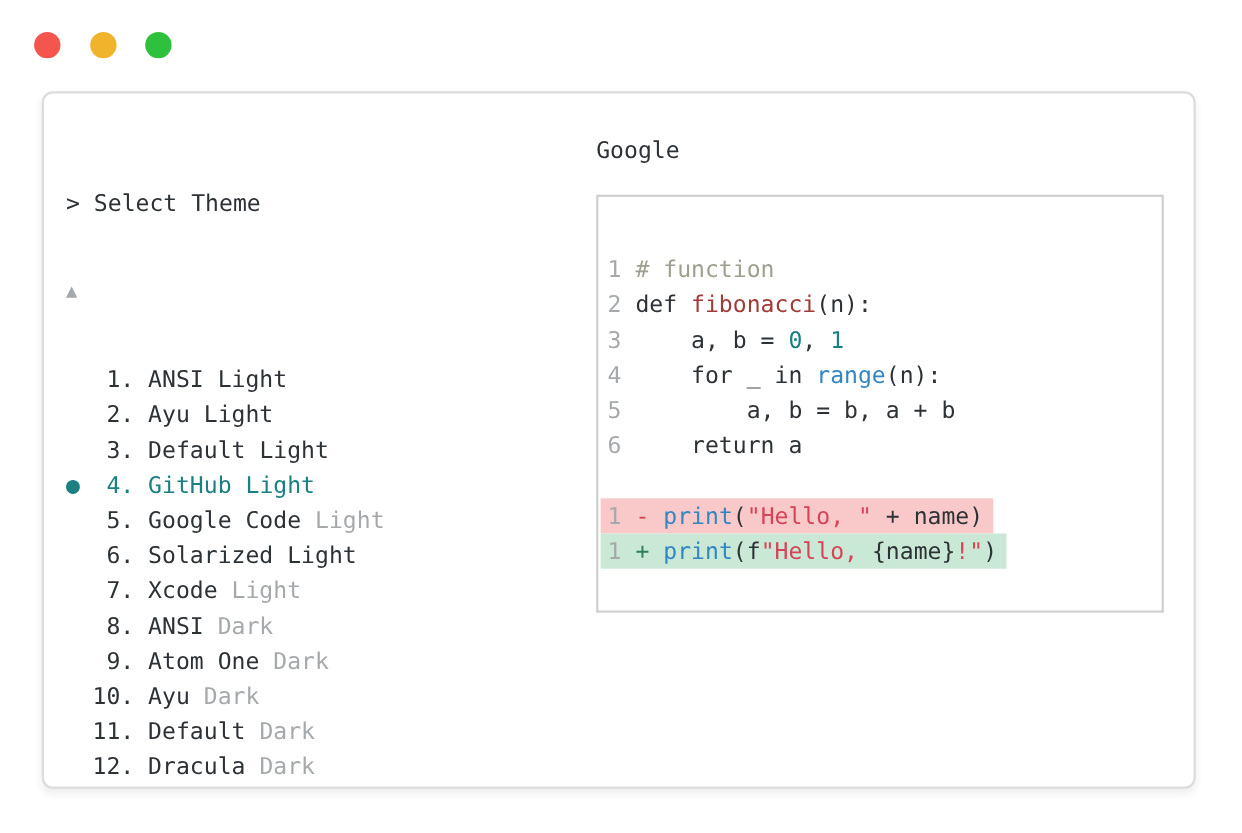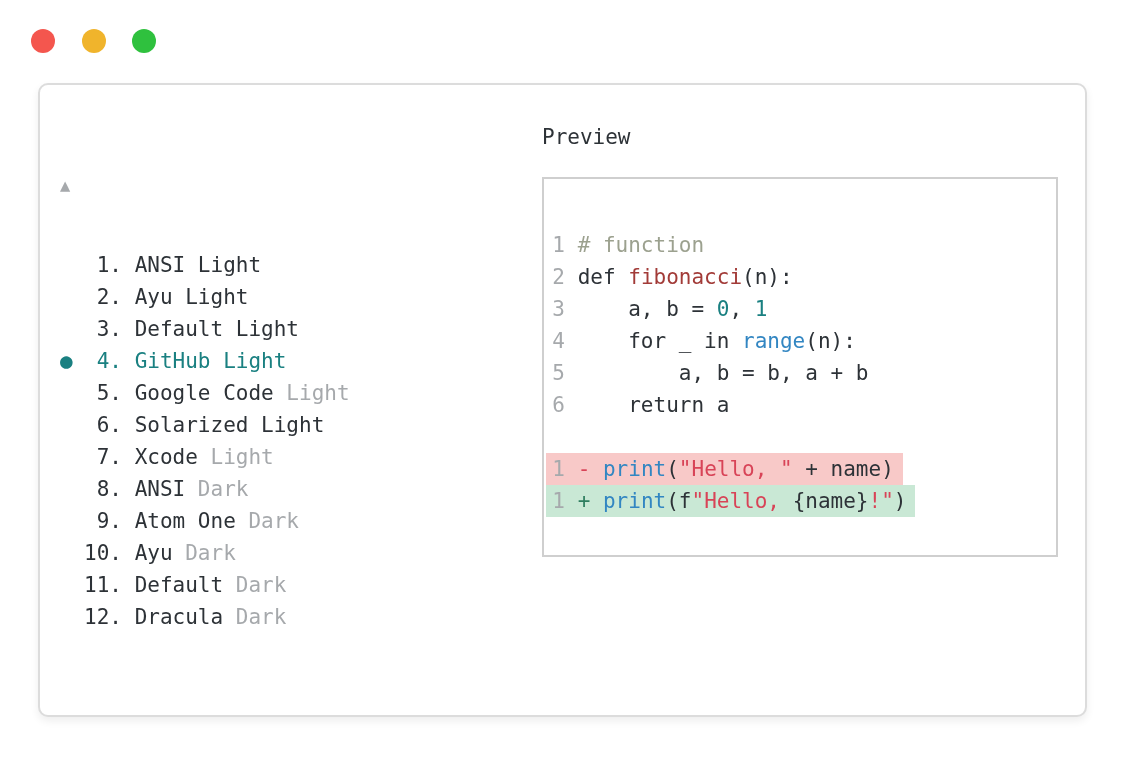--- a/index.html
+++ b/index.html
@@ -35,23 +35,24 @@
 <body>
 
 <div class="lights">
   <span class="light red"></span>
   <span class="light yellow"></span>
   <span class="light green"></span>
 </div>
 
 <div class="window">
   <div class="left-col">
+    <div class="row prompt">&gt; Select Theme</div>
     <div class="row arrow up">▲</div>
     <div id="theme-list"><div class="row"><span class="marker" style="color: rgb(26, 128, 129);"></span><span class="numcol" style="color: rgb(45, 50, 55);"> 1.</span><span style="color: rgb(45, 50, 55);"> ANSI</span><span style="color: rgb(45, 50, 55);"> Light</span></div><div class="row"><span class="marker" style="color: rgb(26, 128, 129);"></span><span class="numcol" style="color: rgb(45, 50, 55);"> 2.</span><span style="color: rgb(45, 50, 55);"> Ayu</span><span style="color: rgb(45, 50, 55);"> Light</span></div><div class="row"><span class="marker" style="color: rgb(26, 128, 129);"></span><span class="numcol" style="color: rgb(45, 50, 55);"> 3.</span><span style="color: rgb(45, 50, 55);"> Default</span><span style="color: rgb(45, 50, 55);"> Light</span></div><div class="row"><span class="marker" style="color: rgb(26, 128, 129);">●</span><span class="numcol" style="color: rgb(26, 128, 129);"> 4.</span><span style="color: rgb(26, 128, 129);"> GitHub</span><span style="color: rgb(26, 128, 129);"> Light</span></div><div class="row"><span class="marker" style="color: rgb(26, 128, 129);"></span><span class="numcol" style="color: rgb(45, 50, 55);"> 5.</span><span style="color: rgb(45, 50, 55);"> Google Code</span><span style="color: rgb(166, 169, 172);"> Light</span></div><div class="row"><span class="marker" style="color: rgb(26, 128, 129);"></span><span class="numcol" style="color: rgb(45, 50, 55);"> 6.</span><span style="color: rgb(45, 50, 55);"> Solarized</span><span style="color: rgb(45, 50, 55);"> Light</span></div><div class="row"><span class="marker" style="color: rgb(26, 128, 129);"></span><span class="numcol" style="color: rgb(45, 50, 55);"> 7.</span><span style="color: rgb(45, 50, 55);"> Xcode</span><span style="color: rgb(166, 169, 172);"> Light</span></div><div class="row"><span class="marker" style="color: rgb(26, 128, 129);"></span><span class="numcol" style="color: rgb(45, 50, 55);"> 8.</span><span style="color: rgb(45, 50, 55);"> ANSI</span><span style="color: rgb(166, 169, 172);"> Dark</span></div><div class="row"><span class="marker" style="color: rgb(26, 128, 129);"></span><span class="numcol" style="color: rgb(45, 50, 55);"> 9.</span><span style="color: rgb(45, 50, 55);"> Atom One</span><span style="color: rgb(166, 169, 172);"> Dark</span></div><div class="row"><span class="marker" style="color: rgb(26, 128, 129);"></span><span class="numcol" style="color: rgb(45, 50, 55);">10.</span><span style="color: rgb(45, 50, 55);"> Ayu</span><span style="color: rgb(166, 169, 172);"> Dark</span></div><div class="row"><span class="marker" style="color: rgb(26, 128, 129);"></span><span class="numcol" style="color: rgb(45, 50, 55);">11.</span><span style="color: rgb(45, 50, 55);"> Default</span><span style="color: rgb(166, 169, 172);"> Dark</span></div><div class="row"><span class="marker" style="color: rgb(26, 128, 129);"></span><span class="numcol" style="color: rgb(45, 50, 55);">12.</span><span style="color: rgb(45, 50, 55);"> Dracula</span><span style="color: rgb(166, 169, 172);"> Dark</span></div></div>
     
     
   </div>
 
-  <div class="preview-label">Preview</div>
+  <div class="preview-label">Google</div>
   <div class="preview-box">
     <div id="code"><div class="row"><span class="ln" style="color: rgb(166, 169, 172);">1</span> <span style="color: rgb(156, 161, 143);"># function</span></div><div class="row"><span class="ln" style="color: rgb(166, 169, 172);">2</span> <span style="color: rgb(45, 50, 55);">def </span><span style="color: rgb(162, 59, 56);">fibonacci</span><span style="color: rgb(45, 50, 55);">(n):</span></div><div class="row"><span class="ln" style="color: rgb(166, 169, 172);">3</span> <span style="color: rgb(45, 50, 55);">    a, b = </span><span style="color: rgb(26, 128, 129);">0</span><span style="color: rgb(45, 50, 55);">, </span><span style="color: rgb(26, 128, 129);">1</span></div><div class="row"><span class="ln" style="color: rgb(166, 169, 172);">4</span> <span style="color: rgb(45, 50, 55);">    for _ in </span><span style="color: rgb(50, 134, 194);">range</span><span style="color: rgb(45, 50, 55);">(n):</span></div><div class="row"><span class="ln" style="color: rgb(166, 169, 172);">5</span> <span style="color: rgb(45, 50, 55);">        a, b = b, a + b</span></div><div class="row"><span class="ln" style="color: rgb(166, 169, 172);">6</span> <span style="color: rgb(45, 50, 55);">    return a</span></div><div class="row"></div><div class="row"><span class="band" style="background: rgb(248, 201, 200);"><span class="ln" style="color: rgb(166, 169, 172);">1</span> <span style="color: rgb(216, 67, 87);">-</span> <span style="color: rgb(50, 134, 194);">print</span><span style="color: rgb(45, 50, 55);">(</span><span style="color: rgb(216, 67, 87);">"Hello, "</span><span style="color: rgb(45, 50, 55);"> + name)</span></span></div><div class="row"><span class="band" style="background: rgb(201, 232, 213);"><span class="ln" style="color: rgb(166, 169, 172);">1</span> <span style="color: rgb(46, 125, 95);">+</span> <span style="color: rgb(50, 134, 194);">print</span><span style="color: rgb(45, 50, 55);">(f</span><span style="color: rgb(216, 67, 87);">"Hello, </span><span style="color: rgb(45, 50, 55);">{name}</span><span style="color: rgb(216, 67, 87);">!"</span><span style="color: rgb(45, 50, 55);">)</span></span></div></div>
   </div>
 </div>
 
 </body></html>

